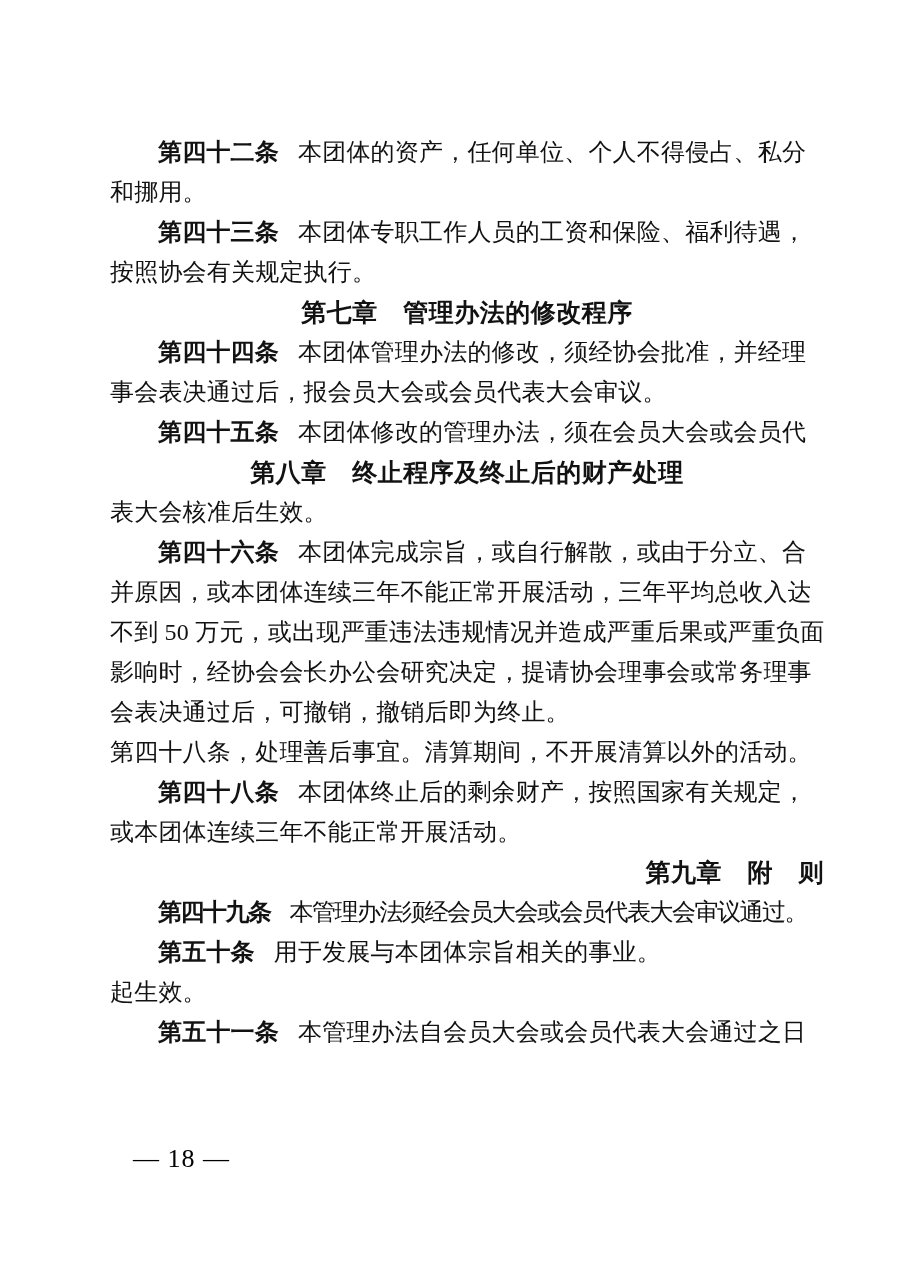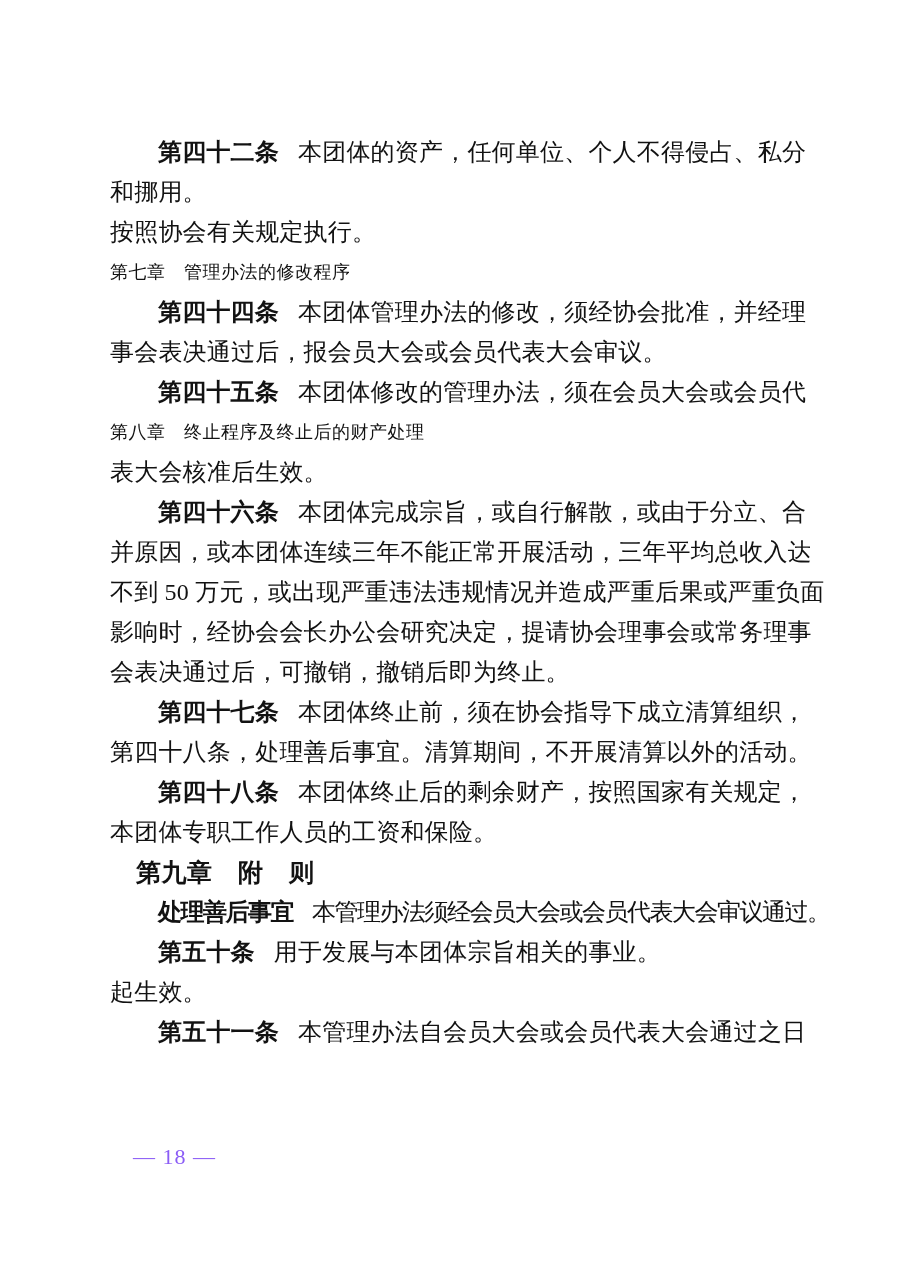--- a/index.html
+++ b/index.html
@@ -35,70 +35,71 @@
     letter-spacing: 0.2px;
   }
   .line.article {
     padding-left: 48px; 
   }
   .num {
     font-weight: 700;
     margin-right: 19px;
   }
   .line.chapter {
-    text-align: left;
-    font-weight: 400;
+    text-align: center;
+    font-weight: 700;
     font-family: "Liberation Sans", "DejaVu Sans", sans-serif;
-    font-size: 18px;
+    font-size: 25px;
     letter-spacing: 0.5px;
   }
   .line.chapter-left {
     font-weight: 700;
     font-family: "Liberation Sans", "DejaVu Sans", sans-serif;
     font-size: 25px;
     padding-left: 26px;
     letter-spacing: 0.5px;
+    text-align: right;
   }
   .line.squeeze {
     letter-spacing: -1.5px;
   }
   .footer {
     position: absolute;
     left: 133px;
     top: 1144px;
-    font-size: 22px;
+    font-size: 26px;
     letter-spacing: 1px;
-    color: #8b5cf6;
+    color: #000000;
   }
 </style>
 </head>
 <body>
 
 <div class="page">
   <div class="content" id="doc-lines">
       <div class="line article"><span class="num">第四十二条</span><span>本团体的资产，任何单位、个人不得侵占、私分</span></div>
       <div class="line cont">和挪用。</div>
+      <div class="line article"><span class="num">第四十三条</span><span>本团体专职工作人员的工资和保险、福利待遇，</span></div>
       <div class="line cont">按照协会有关规定执行。</div>
       <div class="line chapter">第七章　管理办法的修改程序</div>
       <div class="line article"><span class="num">第四十四条</span><span>本团体管理办法的修改，须经协会批准，并经理</span></div>
       <div class="line cont">事会表决通过后，报会员大会或会员代表大会审议。</div>
       <div class="line article"><span class="num">第四十五条</span><span>本团体修改的管理办法，须在会员大会或会员代</span></div>
       <div class="line chapter">第八章　终止程序及终止后的财产处理</div>
       <div class="line cont">表大会核准后生效。</div>
       <div class="line article"><span class="num">第四十六条</span><span>本团体完成宗旨，或自行解散，或由于分立、合</span></div>
       <div class="line cont">并原因，或本团体连续三年不能正常开展活动，三年平均总收入达</div>
       <div class="line cont">不到 50 万元，或出现严重违法违规情况并造成严重后果或严重负面</div>
       <div class="line cont">影响时，经协会会长办公会研究决定，提请协会理事会或常务理事</div>
       <div class="line cont">会表决通过后，可撤销，撤销后即为终止。</div>
-      <div class="line article"><span class="num">第四十七条</span><span>本团体终止前，须在协会指导下成立清算组织，</span></div>
       <div class="line cont">第四十八条，处理善后事宜。清算期间，不开展清算以外的活动。</div>
       <div class="line article"><span class="num">第四十八条</span><span>本团体终止后的剩余财产，按照国家有关规定，</span></div>
-      <div class="line cont">本团体专职工作人员的工资和保险。</div>
+      <div class="line cont">或本团体连续三年不能正常开展活动。</div>
       <div class="line chapter-left">第九章　附　则</div>
-      <div class="line article squeeze"><span class="num">处理善后事宜</span><span>本管理办法须经会员大会或会员代表大会审议通过。</span></div>
+      <div class="line article squeeze"><span class="num">第四十九条</span><span>本管理办法须经会员大会或会员代表大会审议通过。</span></div>
       <div class="line article"><span class="num">第五十条</span><span>用于发展与本团体宗旨相关的事业。</span></div>
       <div class="line cont">起生效。</div>
       <div class="line article"><span class="num">第五十一条</span><span>本管理办法自会员大会或会员代表大会通过之日</span></div>
     </div>
   <div class="footer">
     <span>— 18 —</span>
   </div>
 </div>
 
 </body></html>

